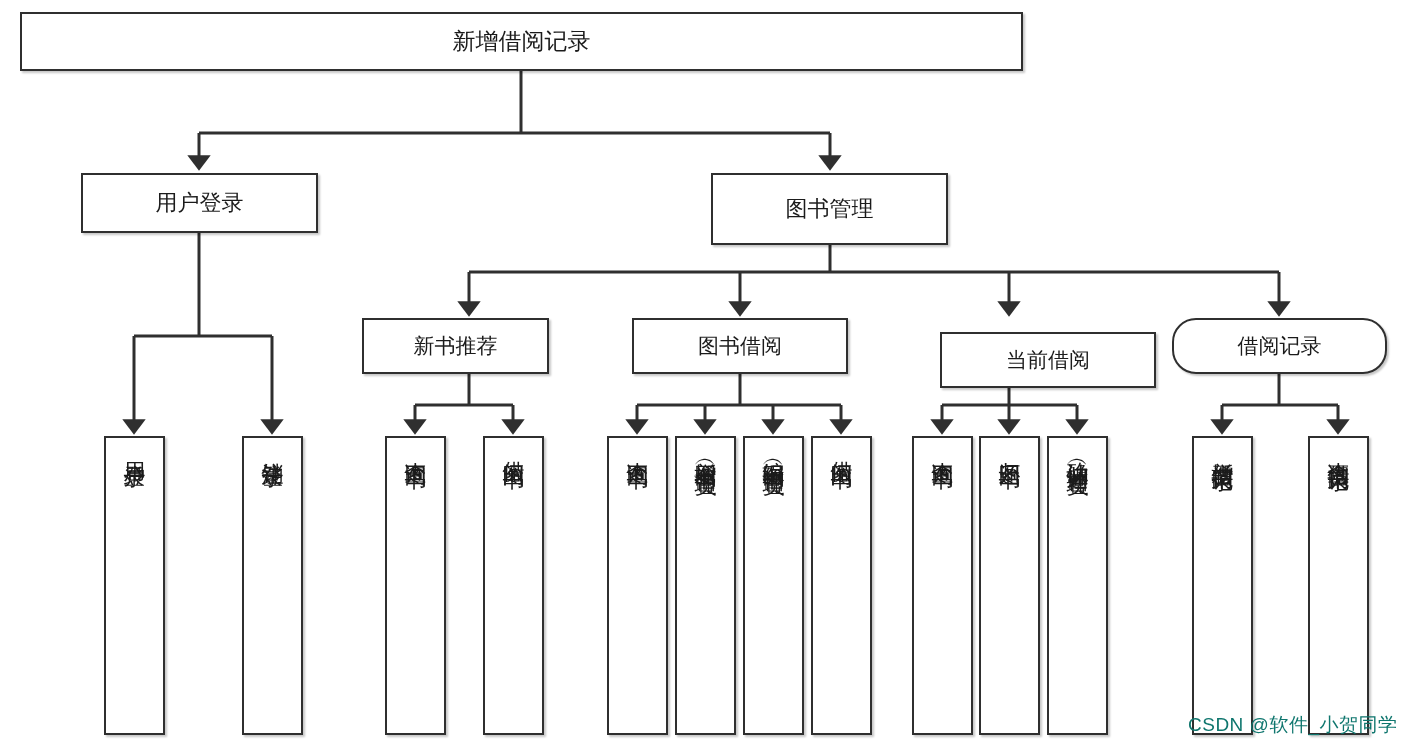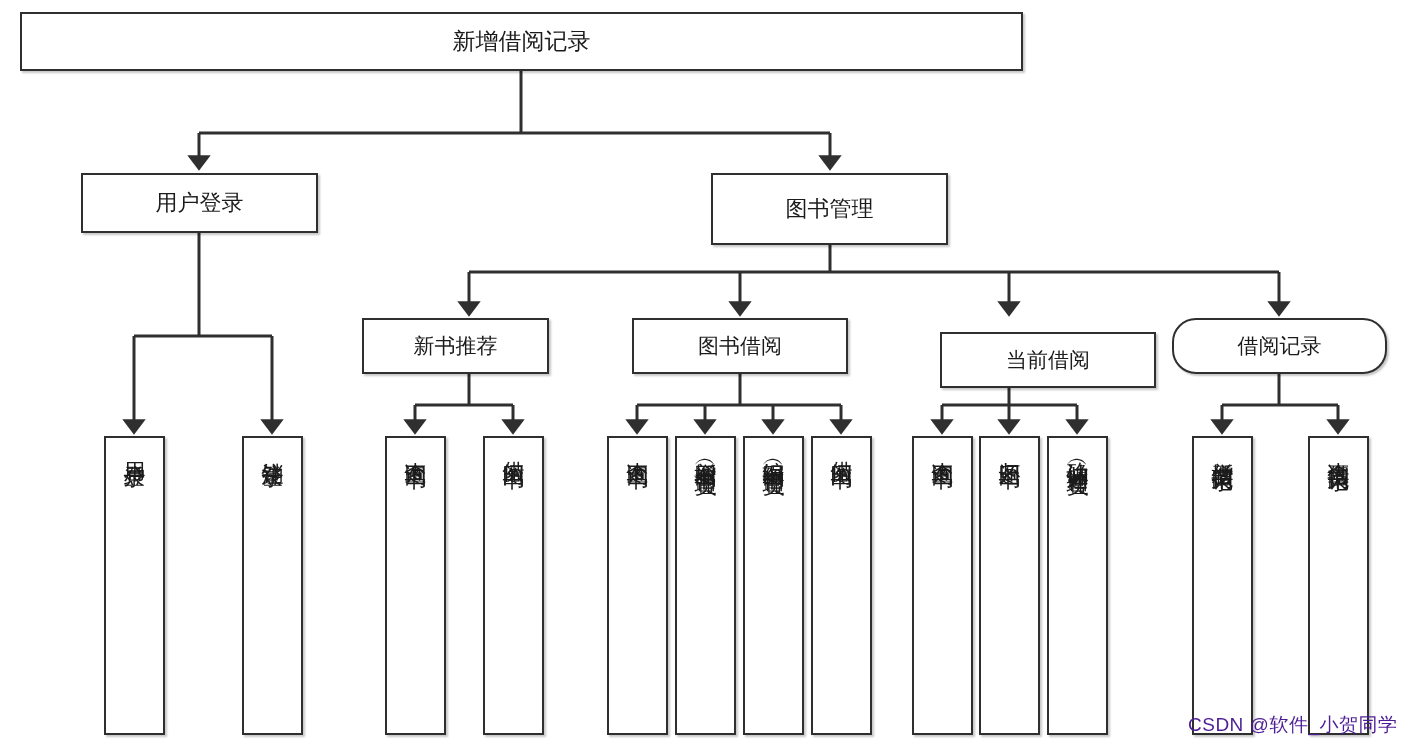--- a/index.html
+++ b/index.html
@@ -49,21 +49,21 @@
     text-orientation:upright;
     font-size:22px;
     letter-spacing:2px;
     line-height:1.0;
   }
 
   .watermark{
     position:absolute;
     left:1188px;top:712px;
     font-size:19px;
-    color:#4c1d95;
+    color:#0f766e;
     letter-spacing:0.5px;
     white-space:nowrap;
     user-select:none;
   }
 </style>
 </head>
 <body>
 
 <div id="canvas">
 

